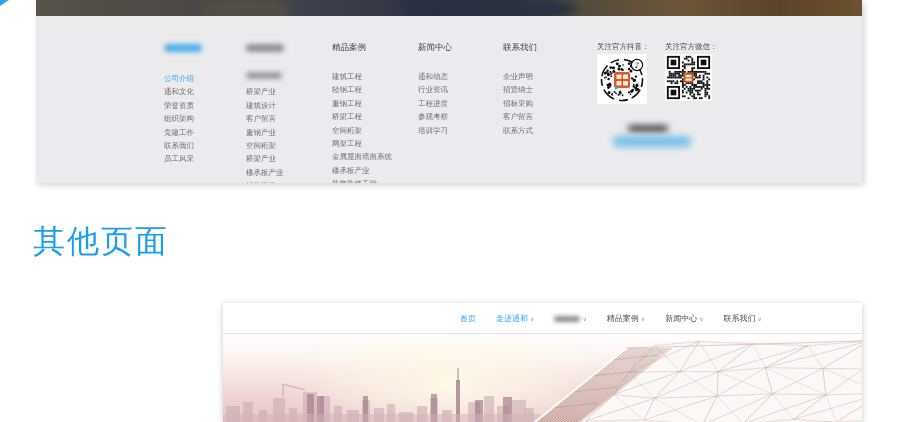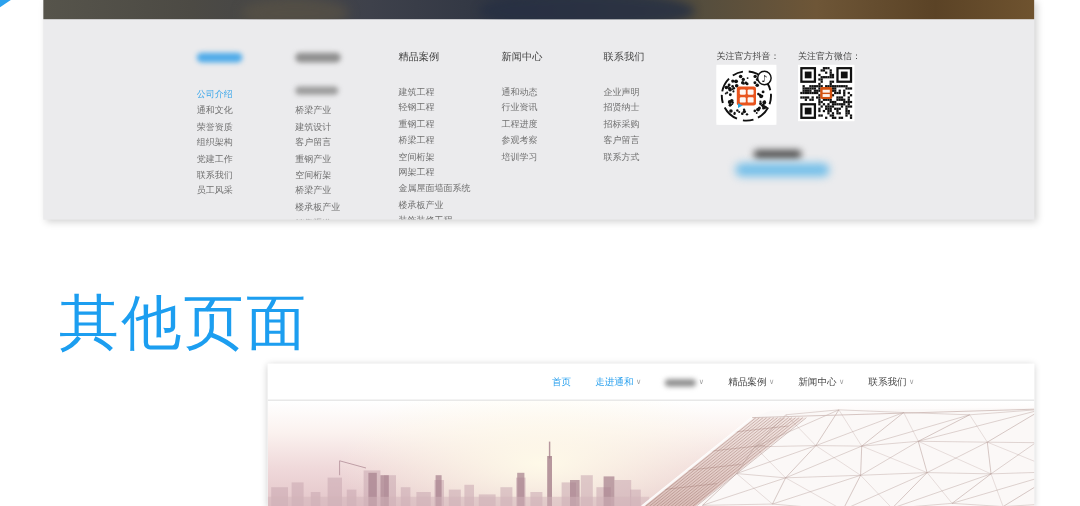--- a/index.html
+++ b/index.html
@@ -35,21 +35,21 @@
   .qr-douyin-group{left:561px;}
   .qr-wechat-group{left:629px;}
   .qr-label{font-size:7.5px;color:#454545;height:9px;margin-bottom:3px;white-space:nowrap;}
   .qr-frame{background:#fff;display:block;}
   .blur-line{position:absolute;left:592px;top:125px;width:40px;height:7px;background:#4a4a4a;
     filter:blur(3px);border-radius:4px;}
   .blur-bar{position:absolute;left:577px;top:136px;width:78px;height:11px;background:#74bfe9;
     filter:blur(3.5px);border-radius:5px;}
 
   
-  .section-title{position:absolute;left:33px;top:220px;margin:16px;font-size:50px;font-weight:400;
+  .section-title{position:absolute;left:33px;top:220px;margin:0;font-size:32px;font-weight:400;
     color:#1c9ef0;letter-spacing:2px;white-space:nowrap;}
 
   
   .preview-card{position:absolute;left:223px;top:303px;width:639px;height:119px;background:#fff;
     overflow:hidden;box-shadow:0 1px 6px rgba(0,0,0,.22);}
   .topnav{position:absolute;left:0;top:0;width:639px;height:31px;background:#fff;
     border-bottom:1px solid #e2e2e2;box-sizing:border-box;}
   .nav-items{position:absolute;right:100px;top:0;height:31px;display:flex;align-items:center;gap:20px;}
   .nav-item{font-size:8px;color:#4a4a4a;display:inline-flex;align-items:center;gap:2px;
     white-space:nowrap;cursor:pointer;}

